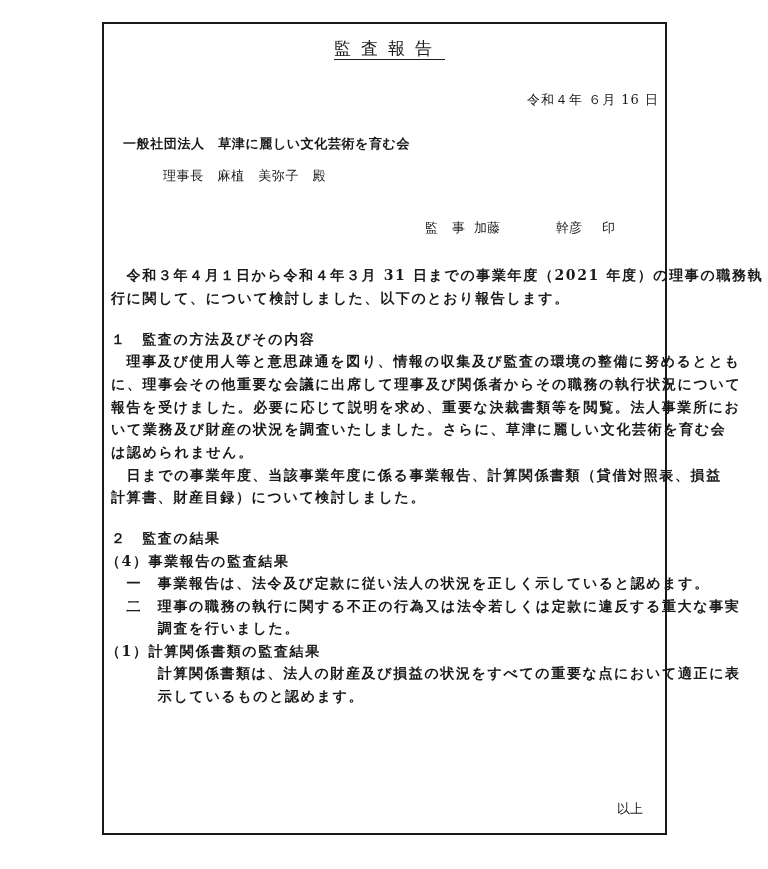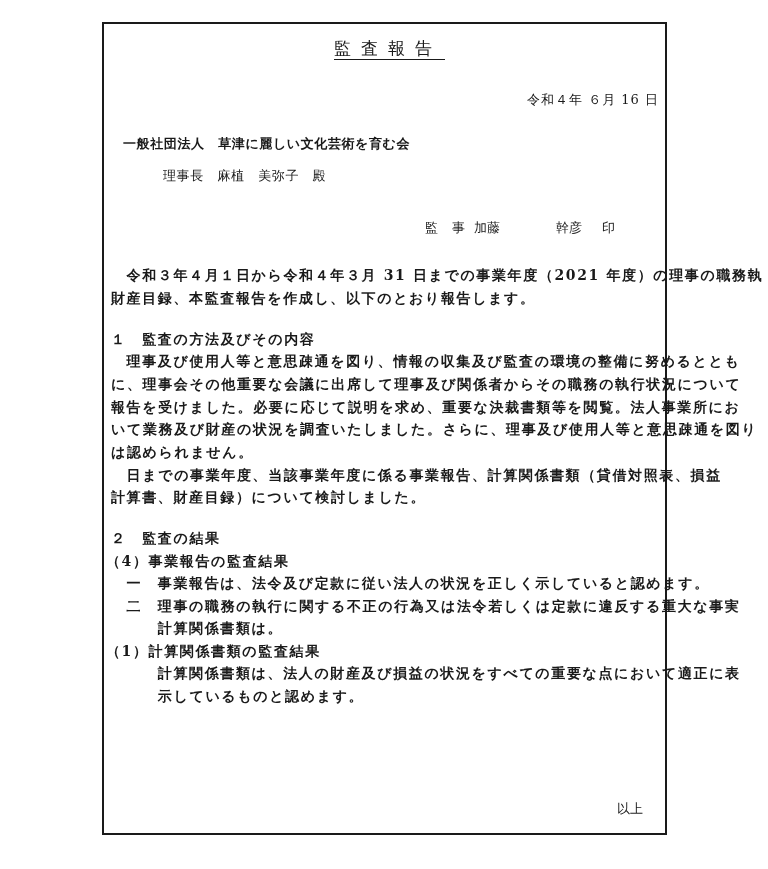--- a/index.html
+++ b/index.html
@@ -82,38 +82,38 @@
 <div>
   <span class="abs sig-role-1">監</span>
   <span class="abs sig-role-2">事</span>
   <span class="abs sig-name-1">加藤</span>
   <span class="abs sig-name-2">幹彦</span>
   <span class="abs sig-seal">印</span>
 </div>
 
 <div>
   <div class="body-line" style="top:267px">　令和３年４月１日から令和４年３月 31 日までの事業年度（2021 年度）の理事の職務執</div>
-  <div class="body-line" style="top:290px">財産目録、本監査報告を作成し、以下のとおり報告します。</div>
+  <div class="body-line" style="top:290px">行に関して、について検討しました、以下のとおり報告します。</div>
 </div>
 
 <div>
   <div class="body-line" style="top:331px">１　監査の方法及びその内容</div>
   <div class="body-line" style="top:353px">　理事及び使用人等と意思疎通を図り、情報の収集及び監査の環境の整備に努めるととも</div>
   <div class="body-line" style="top:376px">に、理事会その他重要な会議に出席して理事及び関係者からその職務の執行状況について</div>
   <div class="body-line" style="top:399px">報告を受けました。必要に応じて説明を求め、重要な決裁書類等を閲覧。法人事業所にお</div>
-  <div class="body-line" style="top:421px">いて業務及び財産の状況を調査いたしました。さらに、理事及び使用人等と意思疎通を図り</div>
+  <div class="body-line" style="top:421px">いて業務及び財産の状況を調査いたしました。さらに、草津に麗しい文化芸術を育む会</div>
   <div class="body-line" style="top:444px">は認められません。</div>
   <div class="body-line" style="top:467px">　日までの事業年度、当該事業年度に係る事業報告、計算関係書類（貸借対照表、損益</div>
   <div class="body-line" style="top:489px">計算書、財産目録）について検討しました。</div>
 </div>
 
 <div>
   <div class="body-line" style="top:530px">２　監査の結果</div>
   <div class="body-line" style="top:553px; left:106px">（4）事業報告の監査結果</div>
   <div class="body-line" style="top:575px">　一　事業報告は、法令及び定款に従い法人の状況を正しく示していると認めます。</div>
   <div class="body-line" style="top:598px">　二　理事の職務の執行に関する不正の行為又は法令若しくは定款に違反する重大な事実</div>
-  <div class="body-line" style="top:620px">　　　計算関係書類は。</div>
+  <div class="body-line" style="top:620px">　　　調査を行いました。</div>
   <div class="body-line" style="top:643px; left:106px">（1）計算関係書類の監査結果</div>
   <div class="body-line" style="top:665px">　　　計算関係書類は、法人の財産及び損益の状況をすべての重要な点において適正に表</div>
   <div class="body-line" style="top:688px">　　　示しているものと認めます。</div>
 </div>
 
 <div class="abs closing">以上</div>
 
 </body></html>

